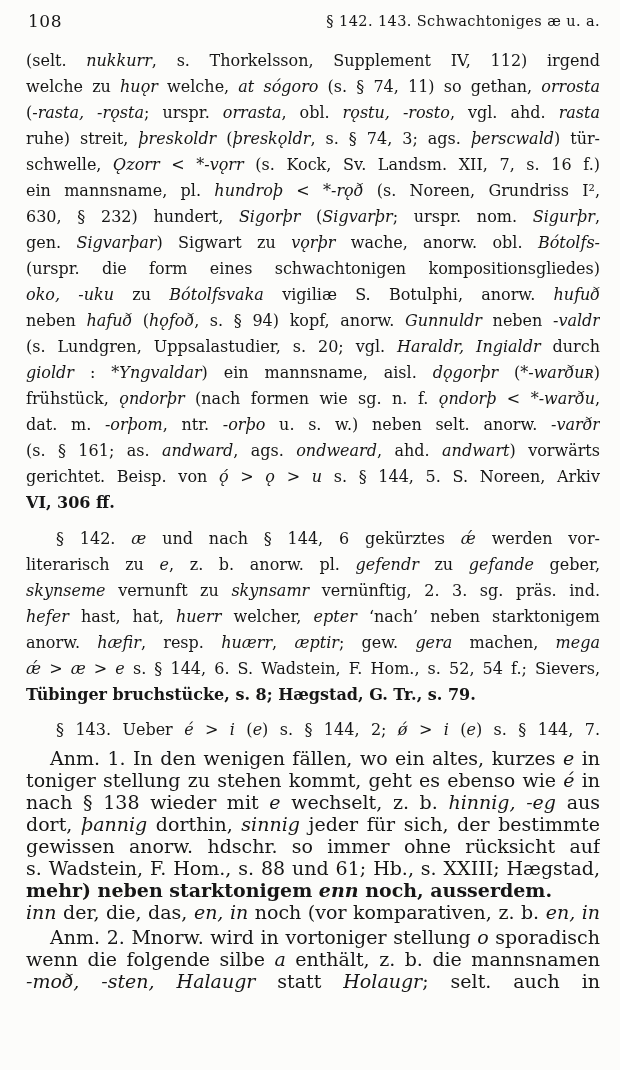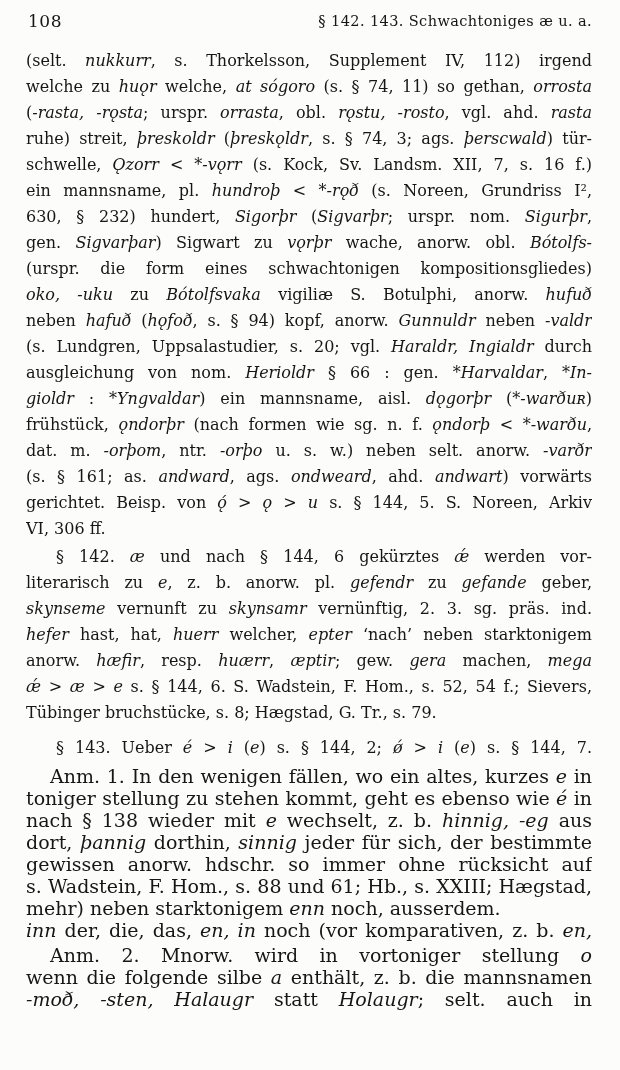--- a/index.html
+++ b/index.html
@@ -8,21 +8,21 @@
   }
   body {
     width: 620px;
     height: 1070px;
     overflow: hidden;
     background: #fcfcfa;
     color: #161616;
     font-family: "DejaVu Serif", serif;
   }
   .page {
-    padding: 10px 28px 0 26px; 
+    padding: 10px 20px 0 26px; 
   }
   header.pagehead {
     position: relative;
     height: 24px;
     margin-bottom: 14px;
   }
   .pagenum {
     position: absolute;
     left: 2px;
     top: 1px;
@@ -44,25 +44,25 @@
     text-align-last: justify;
     height: 26px;
     line-height: 26px;
     overflow: hidden;
     white-space: normal;
   }
   .note .line {
     height: 22px;
     line-height: 22px;
   }
-  .line.nj { text-align-last: left; }
+  .line.nj { text-align-last: left; font-weight: bold; }
   .indented .line:first-child { text-indent: 30px; }
   .note.indented .line:first-child { text-indent: 24px; }
   .it { font-style: italic; }
-  #p142 { margin-top: 2px; }
+  #p142 { margin-top: 10px; }
   #p143 { margin-top: 9px; }
   #anm1 { margin-top: 4px; }
   #anm2 { margin-top: 3px; }
 </style>
 </head>
 <body>
 
 <div class="page">
 
   <header class="pagehead">
@@ -77,21 +77,20 @@
         <div class="line"><span>(</span><span class="it">-rasta, -rǫsta</span><span>; urspr. </span><span class="it">orrasta</span><span>, obl. </span><span class="it">rǫstu, -rosto</span><span>, vgl. ahd. </span><span class="it">rasta</span></div>
         <div class="line"><span>ruhe) streit, </span><span class="it">þreskoldr</span><span> (</span><span class="it">þreskǫldr</span><span>, s. § 74, 3; ags. </span><span class="it">þerscwald</span><span>) tür-</span></div>
         <div class="line"><span>schwelle, </span><span class="it">Ǫzorr</span><span> &lt; *</span><span class="it">-vǫrr</span><span> (s. Kock, Sv. Landsm. XII, 7, s. 16 f.)</span></div>
         <div class="line"><span>ein mannsname, pl. </span><span class="it">hundroþ</span><span> &lt; *</span><span class="it">-rǫð</span><span> (s. Noreen, Grundriss I²,</span></div>
         <div class="line"><span>630, § 232) hundert, </span><span class="it">Sigorþr</span><span> (</span><span class="it">Sigvarþr</span><span>; urspr. nom. </span><span class="it">Sigurþr</span><span>,</span></div>
         <div class="line"><span>gen. </span><span class="it">Sigvarþar</span><span>) Sigwart zu </span><span class="it">vǫrþr</span><span> wache, anorw. obl. </span><span class="it">Bótolfs-</span></div>
         <div class="line"><span>(urspr. die form eines schwachtonigen kompositionsgliedes)</span></div>
         <div class="line"><span class="it">oko, -uku</span><span> zu </span><span class="it">Bótolfsvaka</span><span> vigiliæ S. Botulphi, anorw. </span><span class="it">hufuð</span></div>
         <div class="line"><span>neben </span><span class="it">hafuð</span><span> (</span><span class="it">hǫfoð</span><span>, s. § 94) kopf, anorw. </span><span class="it">Gunnuldr</span><span> neben </span><span class="it">-valdr</span></div>
         <div class="line"><span>(s. Lundgren, Uppsalastudier, s. 20; vgl. </span><span class="it">Haraldr, Ingialdr</span><span> durch</span></div>
-        <div class="line"><span>ausgleichung von nom. </span><span class="it">Herioldr</span><span> § 66 : gen. *</span><span class="it">Harvaldar</span><span>, *</span><span class="it">In-</span></div>
         <div class="line"><span class="it">gioldr</span><span> : *</span><span class="it">Yngvaldar</span><span>) ein mannsname, aisl. </span><span class="it">dǫgorþr</span><span> (*</span><span class="it">-warðuʀ</span><span>)</span></div>
         <div class="line"><span>frühstück, </span><span class="it">ǫndorþr</span><span> (nach formen wie sg. n. f. </span><span class="it">ǫndorþ</span><span> &lt; *</span><span class="it">-warðu</span><span>,</span></div>
         <div class="line"><span>dat. m. </span><span class="it">-orþom</span><span>, ntr. </span><span class="it">-orþo</span><span> u. s. w.) neben selt. anorw. </span><span class="it">-varðr</span></div>
         <div class="line"><span>(s. § 161; as. </span><span class="it">andward</span><span>, ags. </span><span class="it">ondweard</span><span>, ahd. </span><span class="it">andwart</span><span>) vorwärts</span></div>
         <div class="line"><span>gerichtet. Beisp. von </span><span class="it">ǫ́ &gt; ǫ &gt; u</span><span> s. § 144, 5. S. Noreen, Arkiv</span></div>
         <div class="line nj"><span>VI, 306 ff.</span></div>
       </div>
 
     <div class="para main indented" id="p142">
         <div class="line"><span>§ 142. </span><span class="it">æ</span><span> und nach § 144, 6 gekürztes </span><span class="it">ǽ</span><span> werden vor-</span></div>

